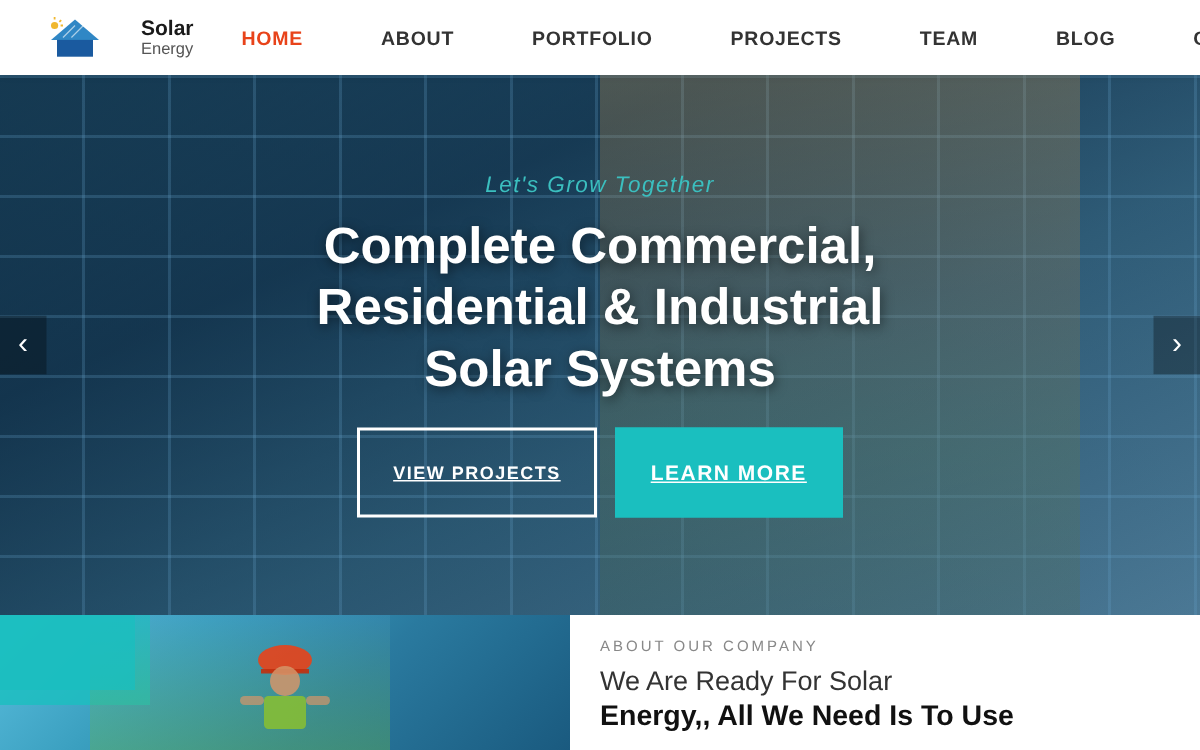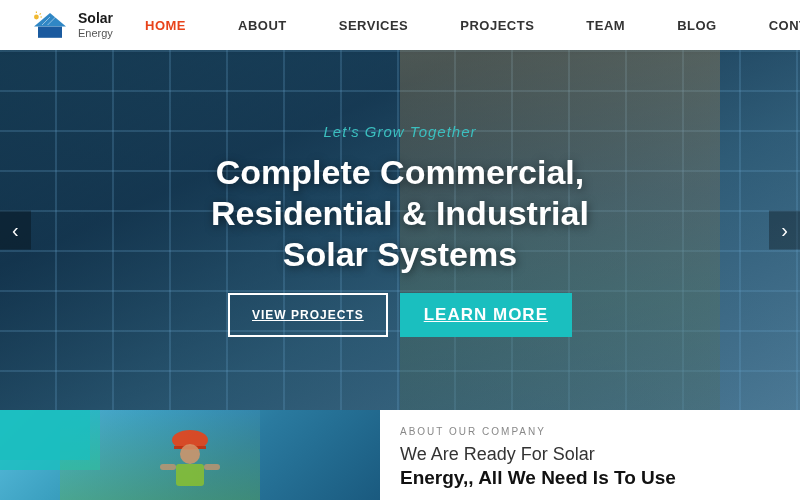--- a/index.html
+++ b/index.html
@@ -13,21 +13,21 @@
       padding: 0 30px;
       height: 50px;
       background: #fff;
       box-shadow: 0 1px 4px rgba(0,0,0,0.1);
       position: relative;
       z-index: 10;
     }
     .logo-area {
       display: flex;
       align-items: center;
-      gap: 8px;
+      gap: 24px;
     }
     .logo-icon {
       width: 40px;
       height: 32px;
     }
     .logo-text-wrap {
       display: flex;
       flex-direction: column;
       line-height: 1.1;
     }
@@ -163,25 +163,25 @@
       border: 2px solid #fff;
       background: transparent;
       color: #fff;
       font-size: 12px;
       font-weight: 700;
       letter-spacing: 1px;
       cursor: pointer;
       text-transform: uppercase;
     }
     .btn-solid {
-      padding: 10px 22px;
+      padding: 20px 22px;
       border: 2px solid #1abfbf;
       background: #1abfbf;
       color: #fff;
-      font-size: 17px;
+      font-size: 14px;
       font-weight: 700;
       letter-spacing: 1px;
       cursor: pointer;
       text-transform: uppercase;
     }
 
     .hero-arrow {
       position: absolute;
       top: 50%;
       transform: translateY(-50%);
@@ -291,21 +291,21 @@
     </svg>
     <div class="logo-text-wrap">
       <span class="logo-solar">Solar</span>
       <span class="logo-energy">Energy</span>
     </div>
   </div>
 
   <nav class="nav">
     <a class="nav-item active">HOME</a>
     <a class="nav-item">ABOUT</a>
-    <a class="nav-item">SERVICES</a>
+    <a class="nav-item">PORTFOLIO</a>
     <a class="nav-item">PROJECTS</a>
     <a class="nav-item">TEAM</a>
     <a class="nav-item">BLOG</a>
     <a class="nav-item">CONTACT</a>
     <span class="search-icon-wrap">
       <svg width="15" height="15" viewBox="0 0 24 24" fill="none" stroke="#333" stroke-width="2.5">
         <circle cx="10" cy="10" r="7"></circle>
         <line x1="15.5" y1="15.5" x2="22" y2="22"></line>
       </svg>
     </span>

